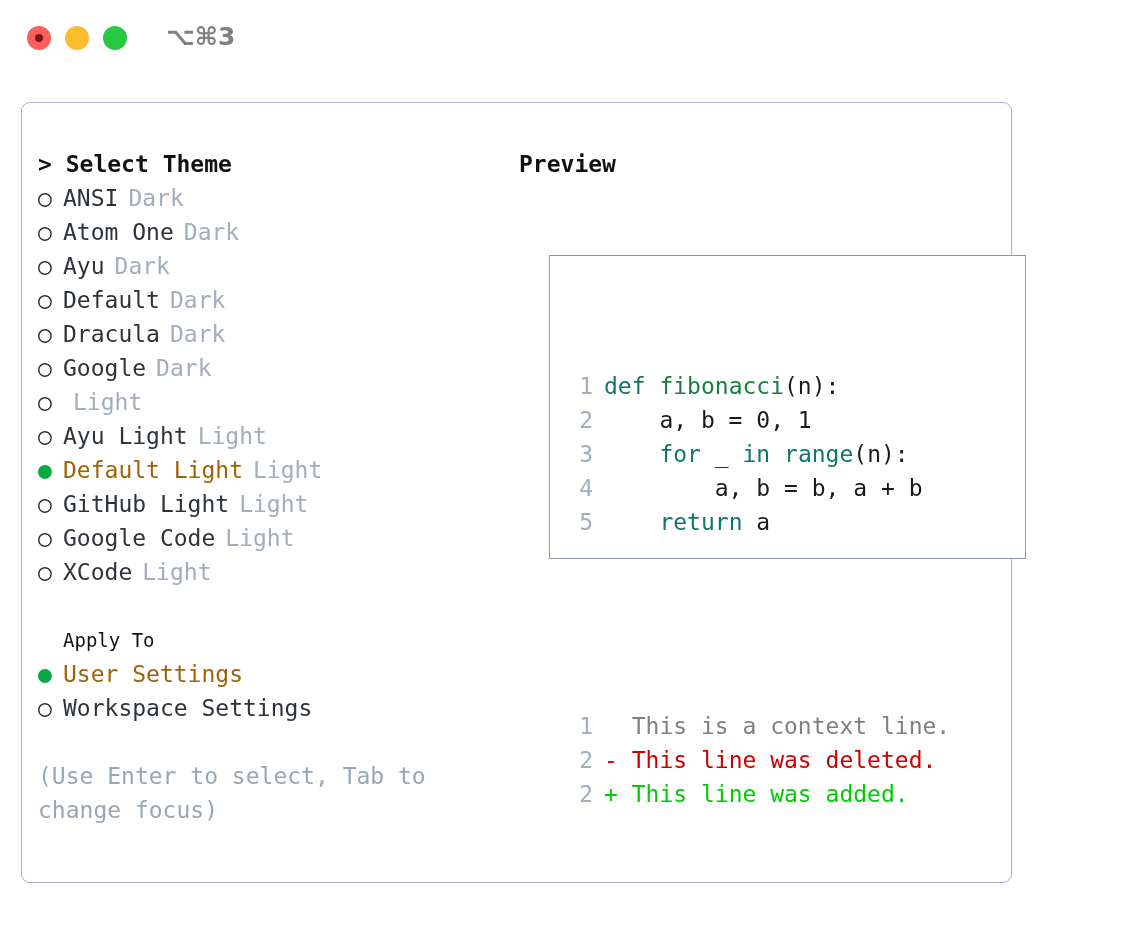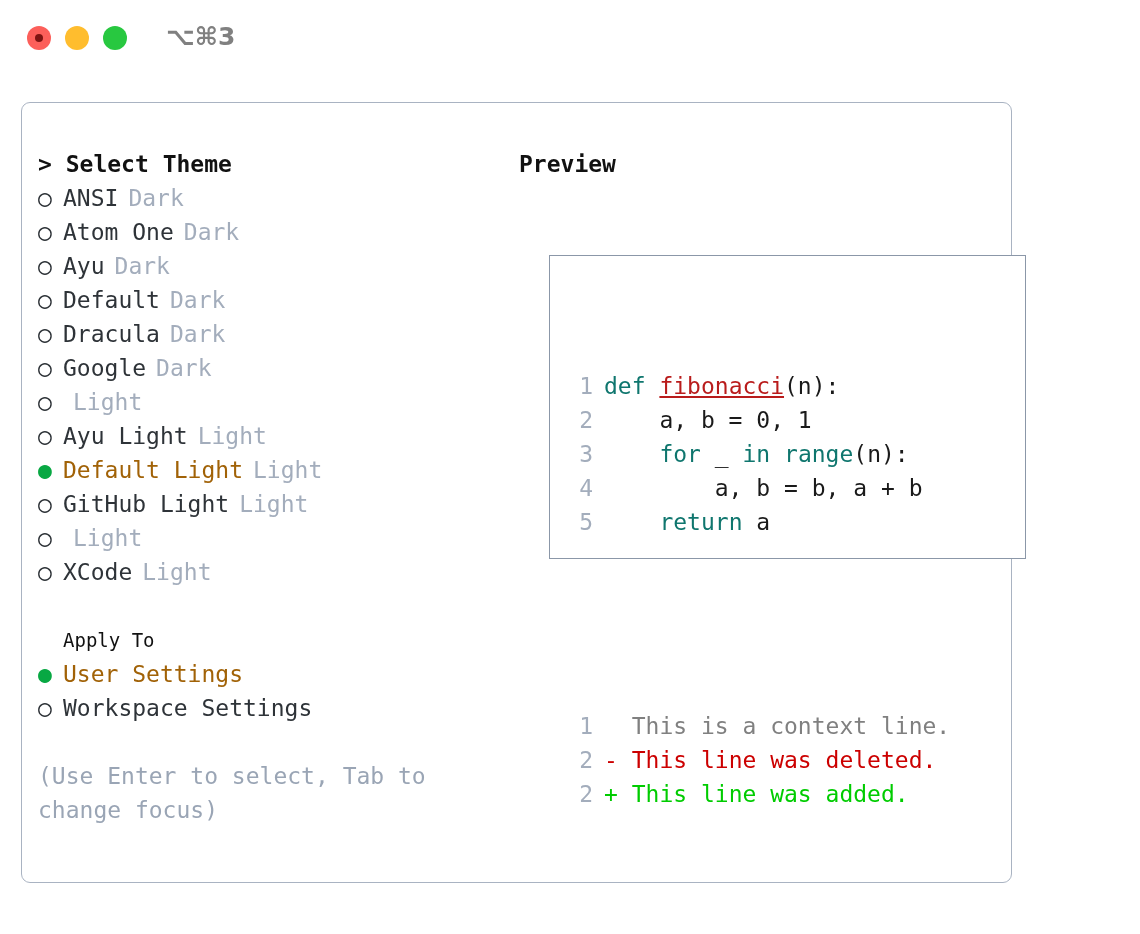--- a/index.html
+++ b/index.html
@@ -172,21 +172,21 @@
   .code-line { display: flex; white-space: pre; }
   .lineno {
     display: inline-block;
     width: 24px;
     flex: 0 0 24px;
     text-align: right;
     color: #a3adbc;
     margin-right: 11px;
   }
   .tok-kw  { color: #0f766e; }
-  .tok-fn  { color: #b91c1c; text-decoration: underline; }
+  .tok-fn  { color: #15803d; }
   .tok-pl  { color: #1a1a1a; }
   .tok-ctx { color: #808080; }
   .tok-del { color: #cc0000; }
   .tok-add { color: #00cc00; }
 
   .code-gap { height: 34px; }
 </style>
 </head>
 <body>
 
@@ -211,21 +211,21 @@
           <div class="row"><span class="marker">○</span><span class="label">ANSI</span><span class="variant">Dark</span></div>
           <div class="row"><span class="marker">○</span><span class="label">Atom One</span><span class="variant">Dark</span></div>
           <div class="row"><span class="marker">○</span><span class="label">Ayu</span><span class="variant">Dark</span></div>
           <div class="row"><span class="marker">○</span><span class="label">Default</span><span class="variant">Dark</span></div>
           <div class="row"><span class="marker">○</span><span class="label">Dracula</span><span class="variant">Dark</span></div>
           <div class="row"><span class="marker">○</span><span class="label">Google</span><span class="variant">Dark</span></div>
           <div class="row"><span class="marker">○</span><span class="variant">Light</span></div>
           <div class="row"><span class="marker">○</span><span class="label">Ayu Light</span><span class="variant">Light</span></div>
           <div class="row selected"><span class="marker">●</span><span class="label">Default Light</span><span class="variant">Light</span></div>
           <div class="row"><span class="marker">○</span><span class="label">GitHub Light</span><span class="variant">Light</span></div>
-          <div class="row"><span class="marker">○</span><span class="variant">Light</span></div>
+          <div class="row"><span class="marker">○</span><span class="label">Google Code</span><span class="variant">Light</span></div>
           <div class="row"><span class="marker">○</span><span class="label">XCode</span><span class="variant">Light</span></div>
         </div>
 
       <div class="spacer-row"></div>
 
       <div class="section-heading">Apply To</div>
 
       <div id="apply-items">
           <div class="row selected"><span class="marker">●</span><span class="label">User Settings</span></div>
           <div class="row"><span class="marker">○</span><span class="label">Workspace Settings</span></div>

